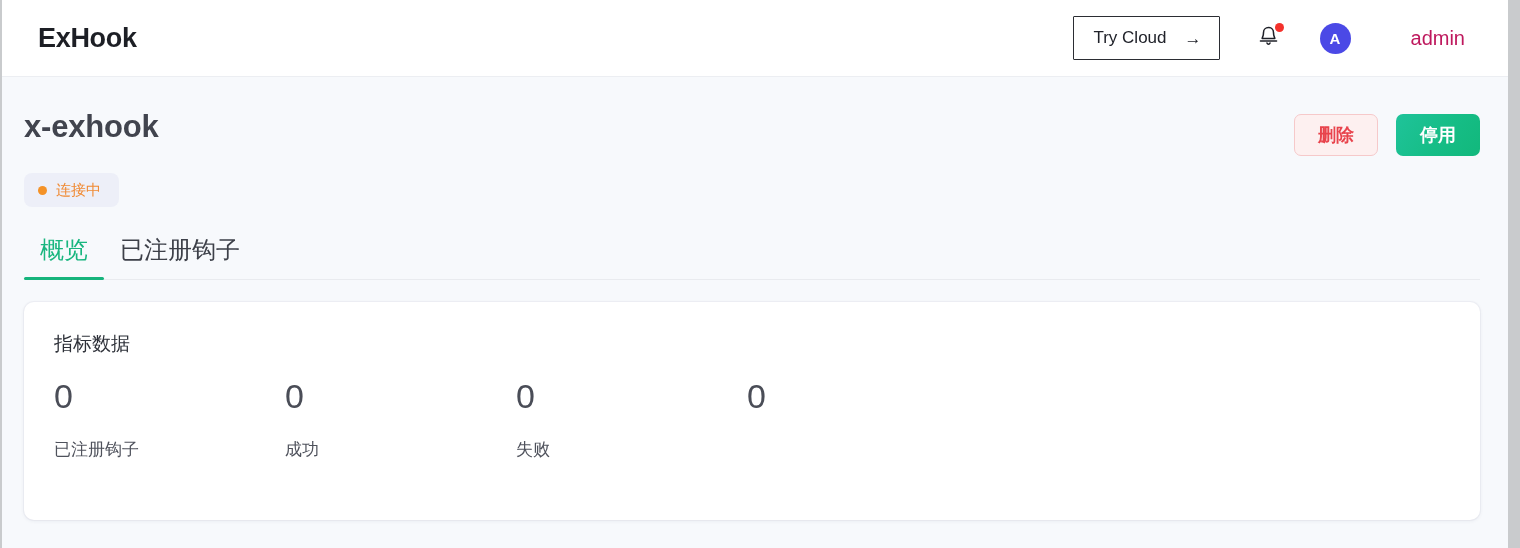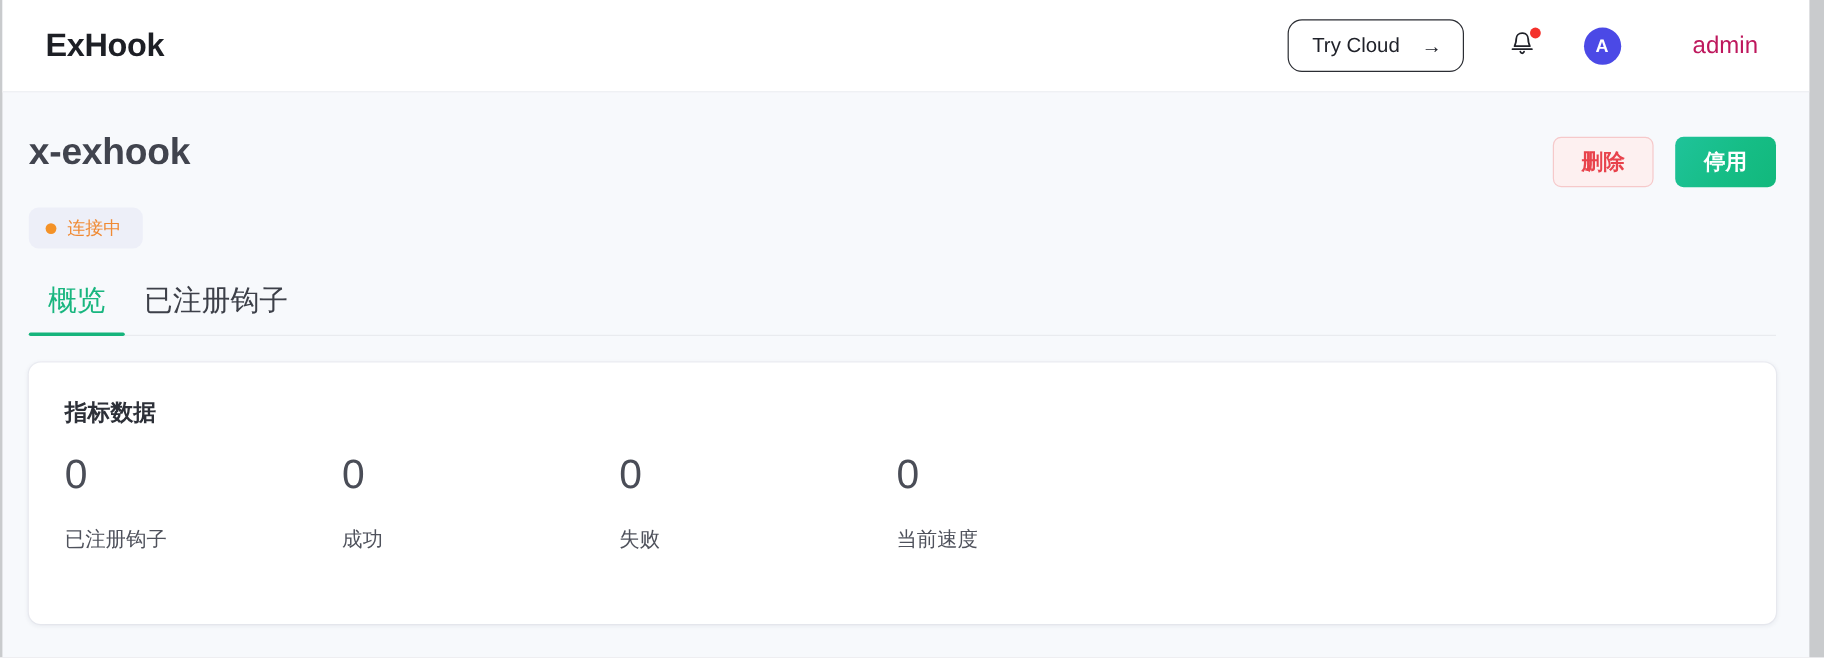--- a/index.html
+++ b/index.html
@@ -63,21 +63,21 @@
     align-items: center;
     gap: 0;
   }
   .try-cloud {
     display: inline-flex;
     align-items: center;
     gap: 18px;
     height: 44px;
     padding: 0 17px 0 19px;
     border: 1px solid #2b2d33;
-    border-radius: 12px;
+    border-radius: 1px;
     background: #ffffff;
     font-size: 17px;
     color: #20222a;
     cursor: pointer;
     white-space: nowrap;
   }
   .try-cloud .arrow {
     font-size: 17px;
     line-height: 1;
     color: #20222a;
@@ -233,21 +233,21 @@
   .card {
     margin-top: 22px;
     background: #ffffff;
     border-radius: 10px;
     box-shadow: 0 1px 4px rgba(35, 45, 70, 0.07), 0 0 0 1px rgba(238, 240, 245, 0.9);
     padding: 29px 32px 34px 30px;
     height: 218px;
   }
   .card-title {
     font-size: 19px;
-    font-weight: 700;
+    font-weight: 400;
     color: #2d3038;
   }
   .metrics {
     display: flex;
     margin-top: 19px;
   }
   .metric {
     width: 231px;
     flex: 0 0 231px;
   }
@@ -334,21 +334,20 @@
             <div class="metric-label">成功</div>
           </div>
 
           <div class="metric">
             <div class="metric-value">0</div>
             <div class="metric-label">失败</div>
           </div>
 
           <div class="metric">
             <div class="metric-value">0</div>
-            <div class="metric-label">当前速度</div>
           </div>
 
         </div>
       </div>
 
     </div>
   </div>
 
   <div id="right-gutter"></div>
 </div>

